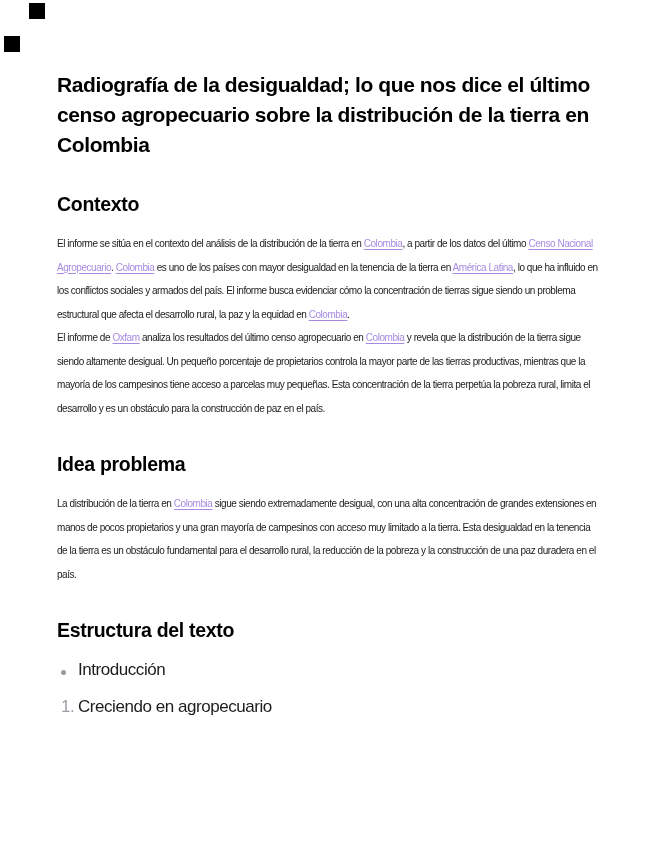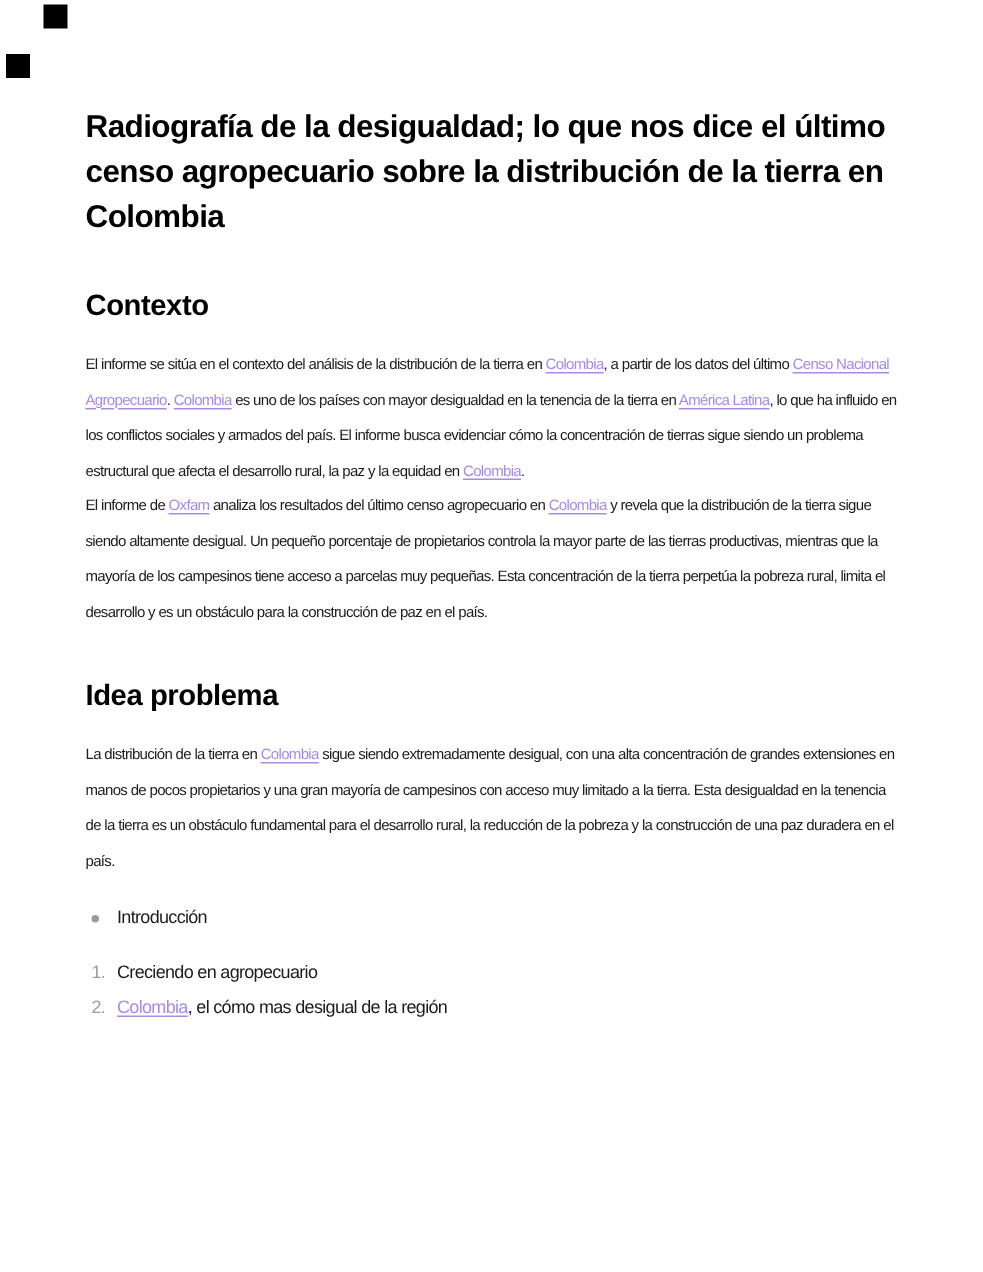--- a/index.html
+++ b/index.html
@@ -58,21 +58,21 @@
     color: #a78be2;
     text-decoration: underline;
     text-decoration-color: #a78be2;
     text-underline-offset: 2px;
     cursor: pointer;
   }
   ul.bullet-list, ol.numbered-list {
     list-style: none;
     margin: 0;
     padding: 0;
-    font-size: 12px;
+    font-size: 17px;
     line-height: 23.5px;
     letter-spacing: -0.45px;
   }
   ul.bullet-list { margin-top: 14px; }
   ol.numbered-list { margin-top: 13px; }
   ul.bullet-list li, ol.numbered-list li {
     display: flex;
     align-items: flex-start;
   }
   .marker-cell {
@@ -111,20 +111,21 @@
     <section>
       <p class="body-text"><span>El informe de </span><a class="inline-link" href="#">Oxfam</a><span> analiza los resultados del último censo agropecuario en </span><a class="inline-link" href="#">Colombia</a><span> y revela que la distribución de la tierra sigue siendo altamente desigual. Un pequeño porcentaje de propietarios controla la mayor parte de las tierras productivas, mientras que la mayoría de los campesinos tiene acceso a parcelas muy pequeñas. Esta concentración de la tierra perpetúa la pobreza rural, limita el desarrollo y es un obstáculo para la construcción de paz en el país.</span></p>
     </section>
 
     <section>
       <h2 class="section-heading">Idea problema</h2>
       <p class="body-text"><span>La distribución de la tierra en </span><a class="inline-link" href="#">Colombia</a><span> sigue siendo extremadamente desigual, con una alta concentración de grandes extensiones en manos de pocos propietarios y una gran mayoría de campesinos con acceso muy limitado a la tierra. Esta desigualdad en la tenencia de la tierra es un obstáculo fundamental para el desarrollo rural, la reducción de la pobreza y la construcción de una paz duradera en el país.</span></p>
     </section>
 
     <section>
+      <h2 class="section-heading">Estructura del texto</h2>
 
       <ul class="bullet-list">
         <li>
           <span class="marker-cell"><span class="bullet-dot"></span></span>
           <span class="li-text"><span>Introducción</span></span>
         </li>
       </ul>
 
       <ol class="numbered-list">
         <li>

